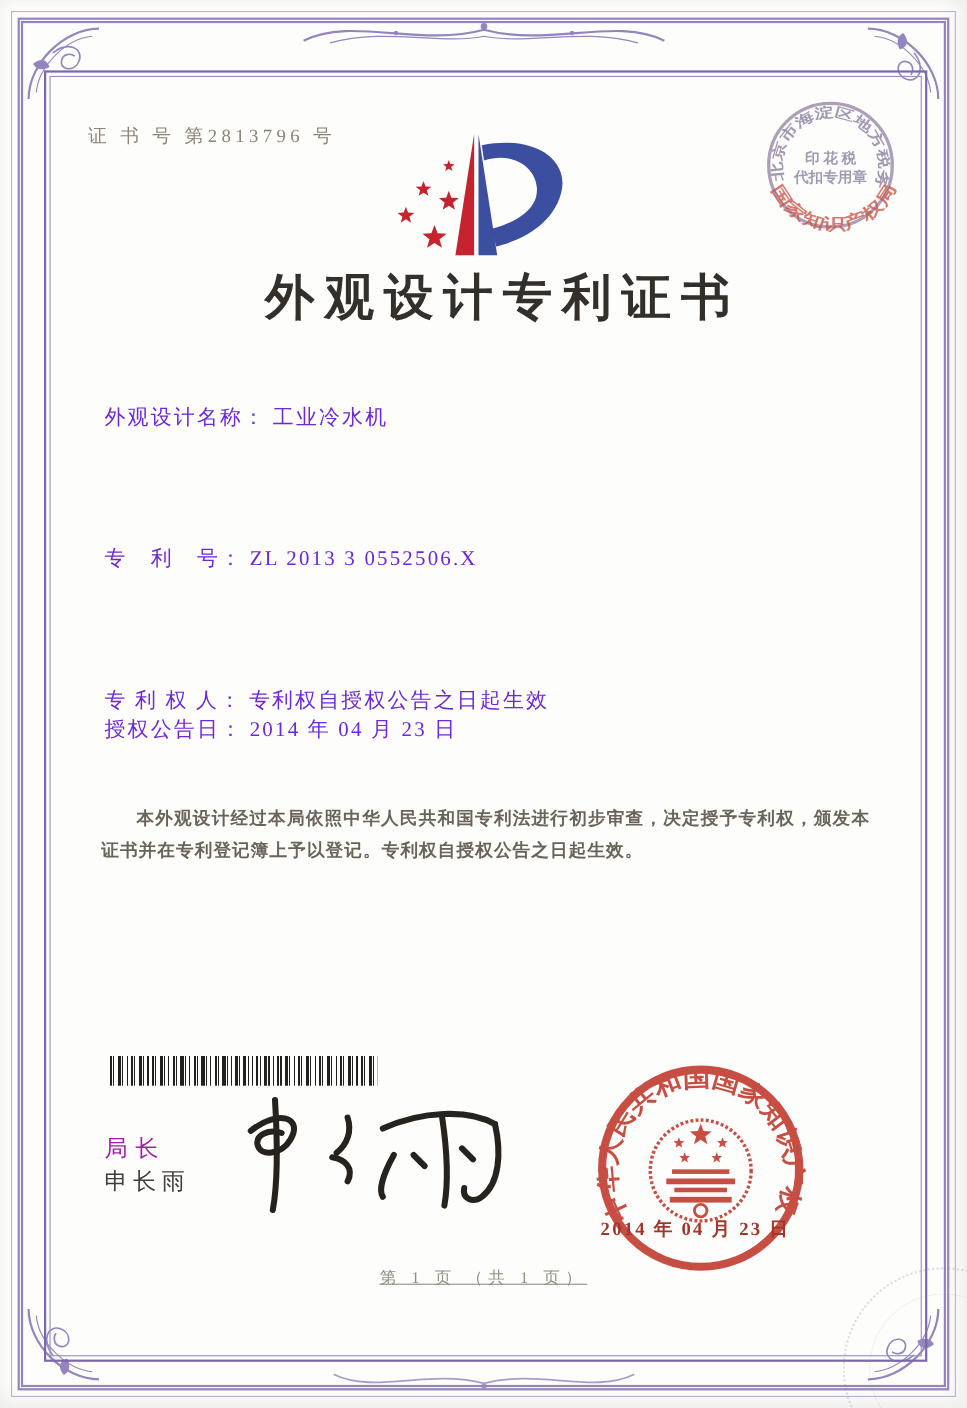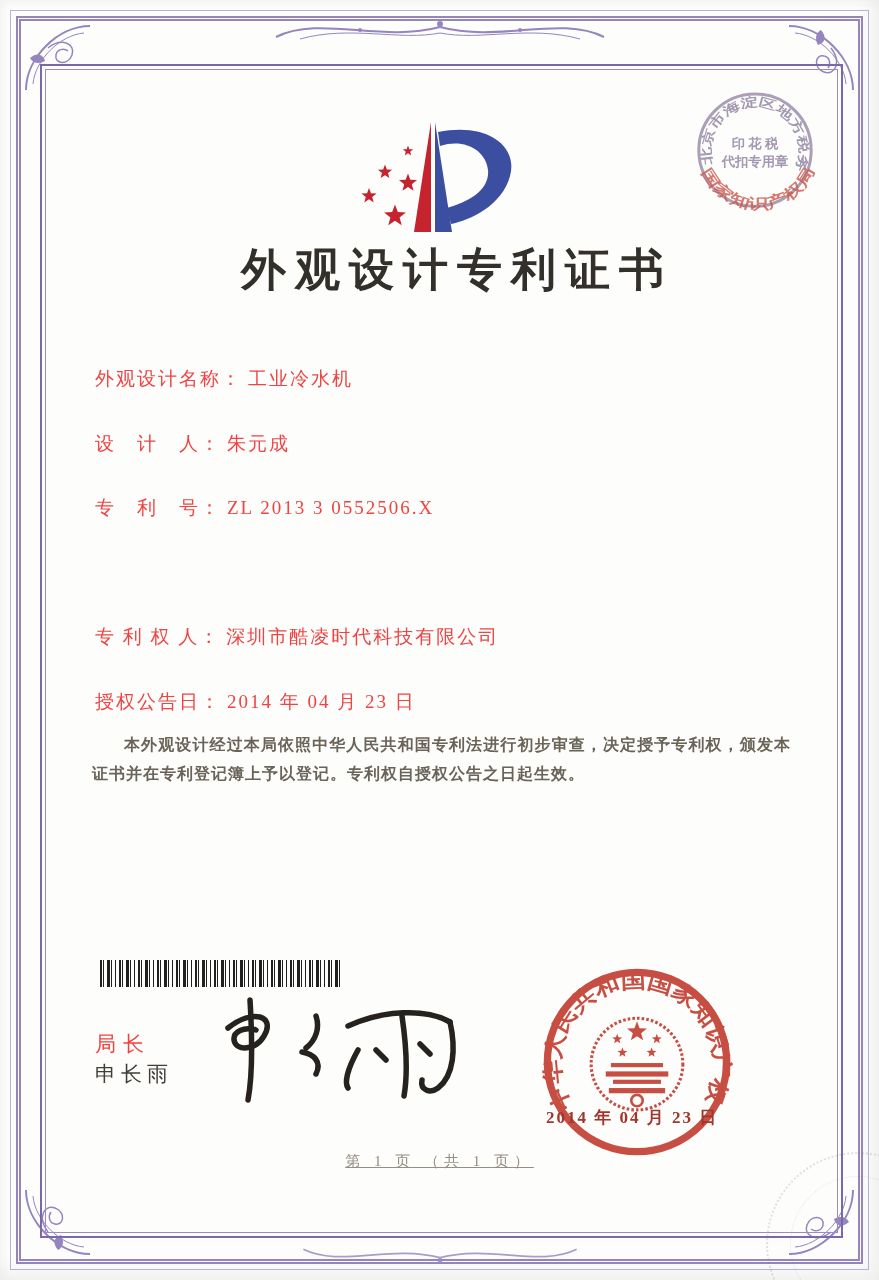--- a/index.html
+++ b/index.html
@@ -21,28 +21,28 @@
   .corner.tl{left:20px;top:20px;}
   .corner.tr{right:20px;top:20px;transform:rotate(90deg);}
   .corner.br{right:20px;bottom:20px;transform:rotate(180deg);}
   .corner.bl{left:20px;bottom:20px;transform:rotate(270deg);}
   .top-ornament{position:absolute;top:11px;left:50%;transform:translateX(-50%);pointer-events:none;}
   .bottom-ornament{position:absolute;bottom:9px;left:50%;transform:translateX(-50%) scaleY(-1);pointer-events:none;opacity:.8;}
   
   .cert-no{position:absolute;left:80px;top:112px;font-size:17px;color:#8b8478;letter-spacing:4px;}
   .logo{position:absolute;left:338px;top:116px;}
   .title{position:absolute;left:0;right:0;top:240px;text-align:center;font-size:45px;font-weight:600;color:#33302b;letter-spacing:9px;margin-left:35px;}
-  .field{position:absolute;left:95px;font-size:19px;color:#ef4444;letter-spacing:2px;white-space:nowrap;text-align:right;}
+  .field{position:absolute;left:95px;font-size:19px;color:#6d28d9;letter-spacing:2px;white-space:nowrap;text-align:right;}
   .field .val{margin-left:6px;}
-  .f0{top:366px;} .f1{top:431px;} .f2{top:495px;} .f3{top:560px;} .f4{top:624px;} .f5{top:689px;}
+  .f0{top:366px;} .f1{top:431px;} .f2{top:495px;} .f3{top:560px;} .f4{top:624px;} .f5{top:650px;}
   .body-text{position:absolute;left:92px;right:88px;top:730px;font-size:16px;line-height:29px;color:#6a6358;letter-spacing:1px;text-align:justify;}
   .body-text p{margin:0;text-indent:2em;font-weight:bold;}
   .barcode{position:absolute;left:100px;top:960px;width:243px;height:27px;
     background:repeating-linear-gradient(90deg,#20201e 0 2px,#fdfdfb 2px 3px,#20201e 3px 4px,#fdfdfb 4px 7px,#20201e 7px 10px,#fdfdfb 10px 11px,#20201e 11px 12px,#fdfdfb 12px 15px,#20201e 15px 16px,#fdfdfb 16px 19px);}
-  .sig-role{position:absolute;left:95px;top:1030px;font-size:21px;color:#ef4444;letter-spacing:7px;}
+  .sig-role{position:absolute;left:95px;top:1030px;font-size:21px;color:#a21caf;letter-spacing:7px;}
   .sig-name{position:absolute;left:95px;top:1060px;font-size:21px;color:#413d38;letter-spacing:5px;}
   .signature{position:absolute;left:198px;top:988px;}
   .grant-seal{position:absolute;left:538px;top:963px;}
   .seal-date{position:absolute;left:546px;top:1106px;width:180px;font-size:17px;font-weight:bold;color:#a1362c;letter-spacing:2px;white-space:nowrap;}
   .tax-stamp{position:absolute;left:686px;top:84px;}
   .footer{position:absolute;left:0;right:0;top:1152px;text-align:center;font-size:15px;color:#948e83;letter-spacing:5px;text-decoration:underline;}
   .watermark{position:absolute;left:766px;top:1152px;width:180px;height:180px;border:2px dotted rgba(130,118,140,.22);border-radius:50%;pointer-events:none;}
   .watermark::after{content:"";position:absolute;inset:22px;border:1px dotted rgba(130,118,140,.18);border-radius:50%;}
 </style>
 </head>
@@ -98,20 +98,21 @@
   <svg class="corner bl" viewBox="0 0 72 72">
     <g fill="none" stroke="#9585bf">
       <path d="M70,6 C38,6 6,38 6,70" stroke-width="2"></path>
       <path d="M64,13 C40,15 15,40 13,64" stroke-width="1"></path>
       <path d="M28,28 C42,17 56,24 52,35 C48,46 34,44 36,35 C37,29 44,28 48,31" stroke-width="1.5"></path>
     </g>
     <path d="M10,38 C17,32 23,34 25,41 C20,44 13,44 10,38 Z" fill="#9585bf"></path>
   </svg>
   <div class="inner-frame"></div>
 
+  <div class="cert-no">证 书 号 第2813796 号</div>
 
   <svg class="logo" width="205" height="122" viewBox="0 0 205 122">
     <defs>
       <path id="starA" d="M0,-10 L2.47,-3.4 L9.51,-3.09 L3.99,1.3 L5.88,8.09 L0,4.2 L-5.88,8.09 L-3.99,1.3 L-9.51,-3.09 L-2.47,-3.4 Z"></path>
     </defs>
     <path d="M93,6 L93,116 L76,116 Z" fill="#c5232d"></path>
     <path d="M97,6 L114,116 L97,116 Z" fill="#3b4ea0"></path>
     <path d="M100,16 C152,6 180,32 172,60 C164,90 132,104 113,108 L109,92 C131,86 152,74 150,54 C148,34 126,22 102,30 Z" fill="#3b4ea0"></path>
     <g fill="#c5232d">
       <use href="#starA" transform="translate(70,35) scale(0.55)"></use>
@@ -120,28 +121,25 @@
       <use href="#starA" transform="translate(31,80) scale(0.8)"></use>
       <use href="#starA" transform="translate(57,100) scale(1.15)"></use>
     </g>
   </svg>
 
   <div class="title">外观设计专利证书</div>
 
   <div class="field f0">
     <span class="lbl">外观设计名称：</span><span class="val">工业冷水机</span>
   </div>
-  <div class="field f1">
-    <span class="lbl">设　计　人：</span><span class="val">朱元成</span>
-  </div>
   <div class="field f2">
     <span class="lbl">专　利　号：</span><span class="val">ZL 2013 3 0552506.X</span>
   </div>
   <div class="field f4">
-    <span class="lbl">专 利 权 人：</span><span class="val">深圳市酷凌时代科技有限公司</span>
+    <span class="lbl">专 利 权 人：</span><span class="val">专利权自授权公告之日起生效</span>
   </div>
   <div class="field f5">
     <span class="lbl">授权公告日：</span><span class="val">2014 年 04 月 23 日</span>
   </div>
 
   <div class="body-text">
     <p>本外观设计经过本局依照中华人民共和国专利法进行初步审查，决定授予专利权，颁发本证书并在专利登记簿上予以登记。专利权自授权公告之日起生效。</p>
   </div>
 
   <div class="barcode"></div>

